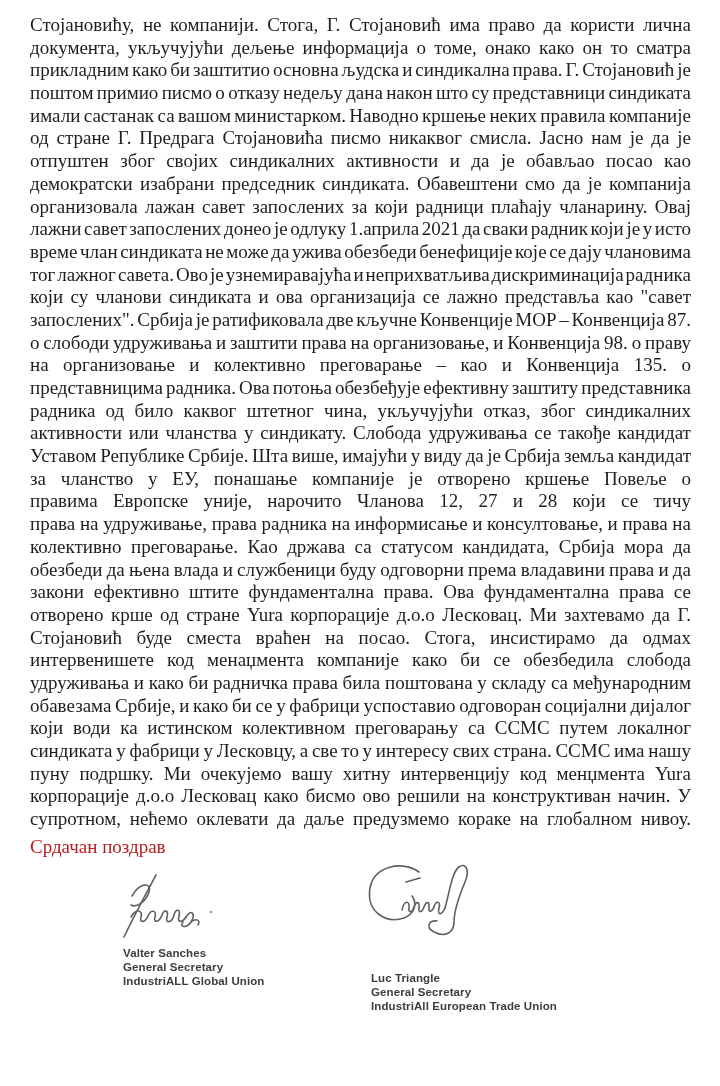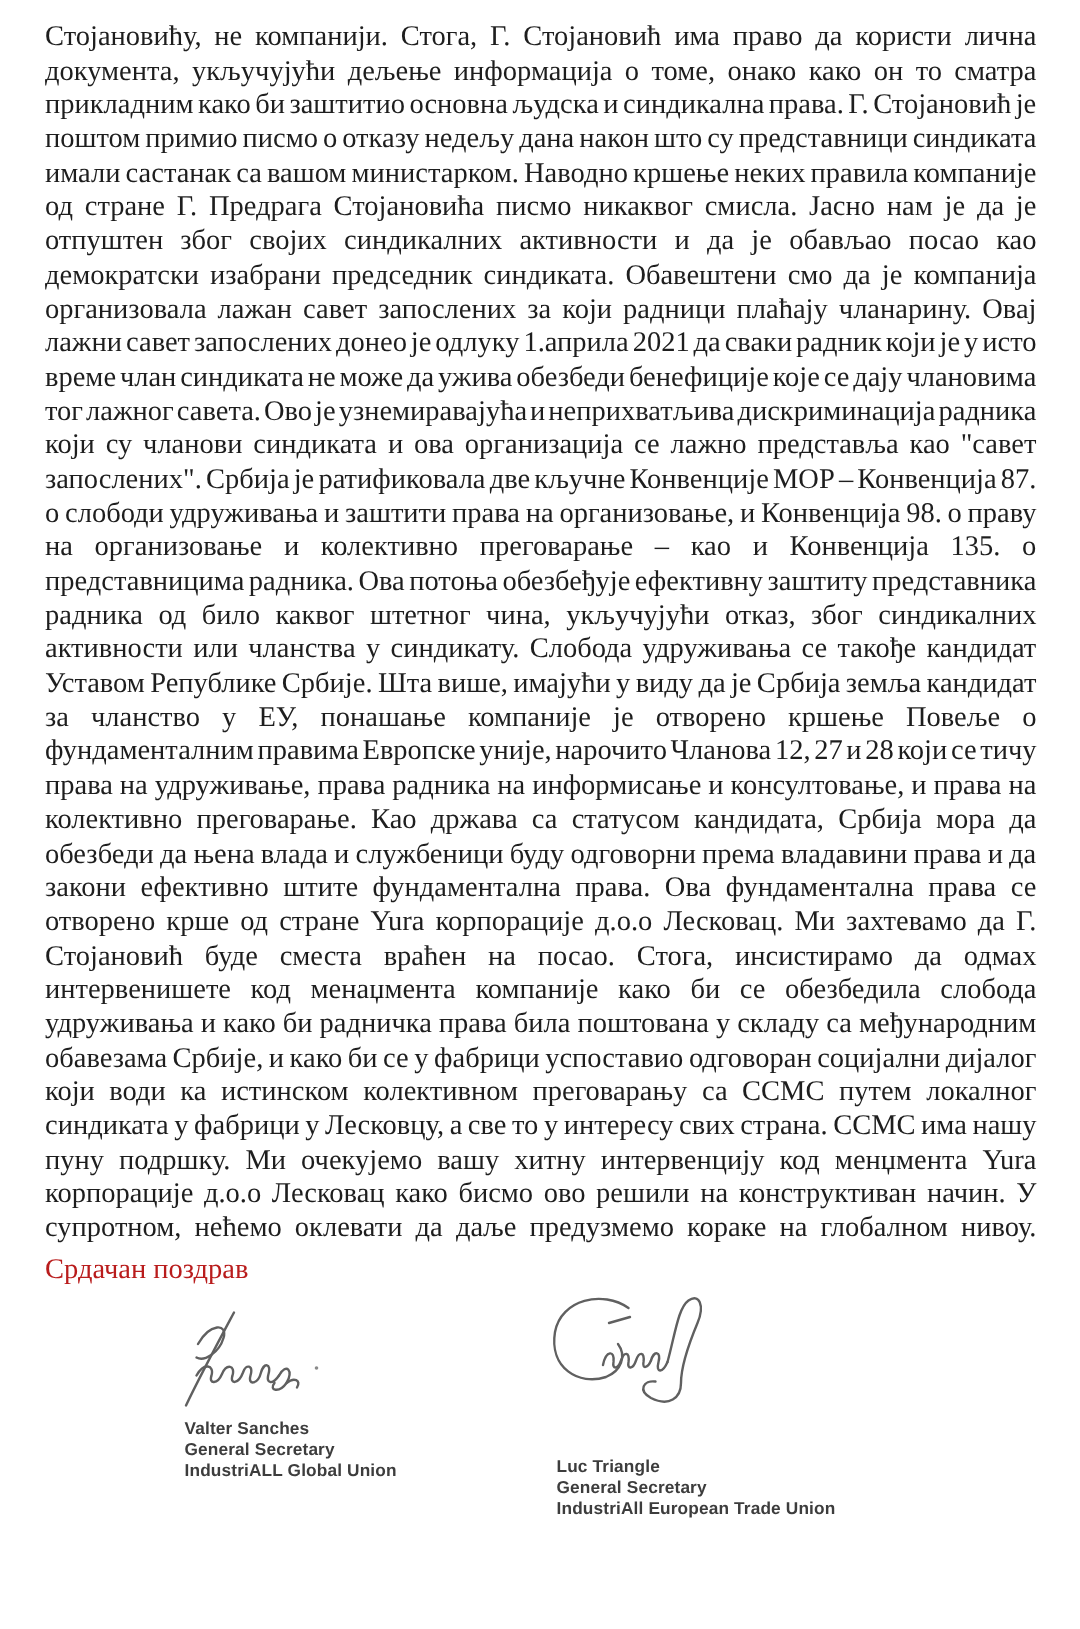--- a/index.html
+++ b/index.html
@@ -327,21 +327,20 @@
         <span>ЕУ,</span>
         <span>понашање</span>
         <span>компаније</span>
         <span>је</span>
         <span>отворено</span>
         <span>кршење</span>
         <span>Повеље</span>
         <span>о</span>
       </div>
       <div class="line">
-        <span>фундаменталним</span>
         <span>правима</span>
         <span>Европске</span>
         <span>уније,</span>
         <span>нарочито</span>
         <span>Чланова</span>
         <span>12,</span>
         <span>27</span>
         <span>и</span>
         <span>28</span>
         <span>који</span>

